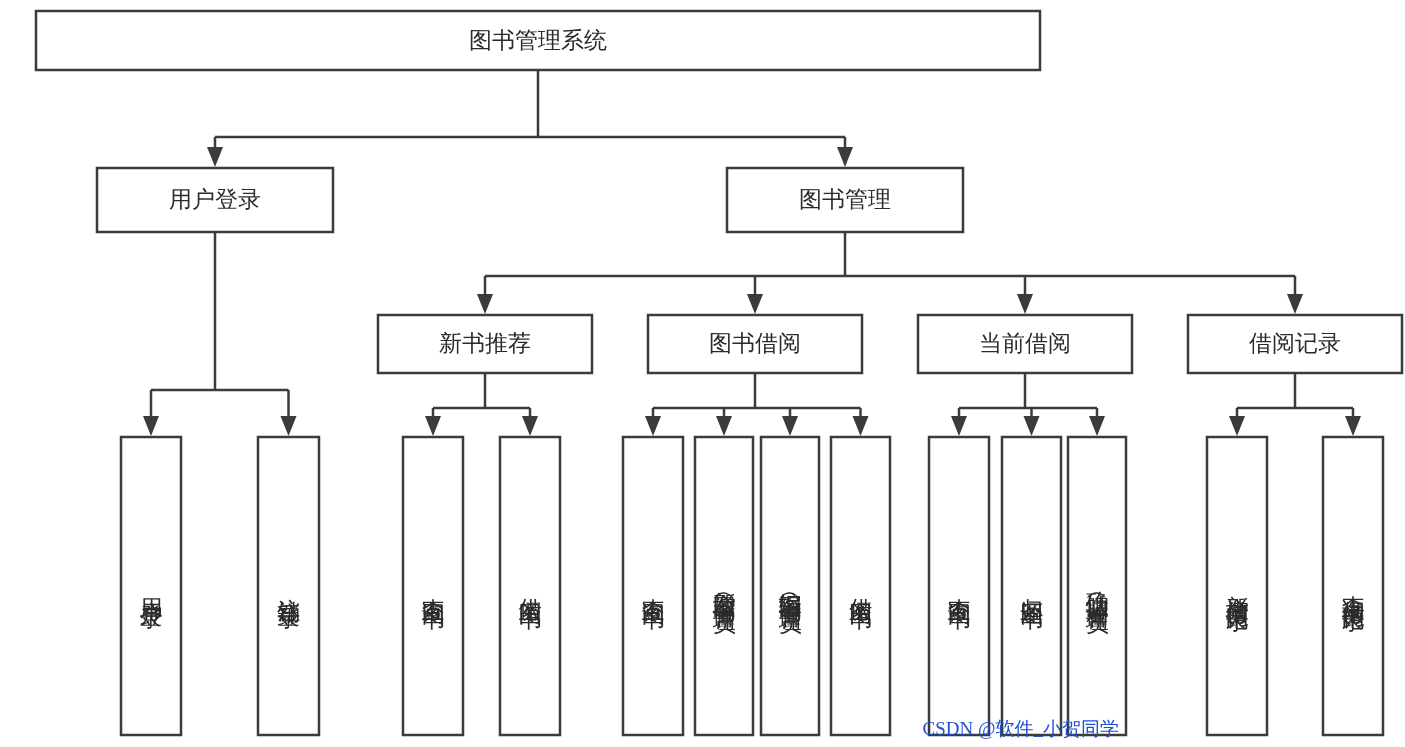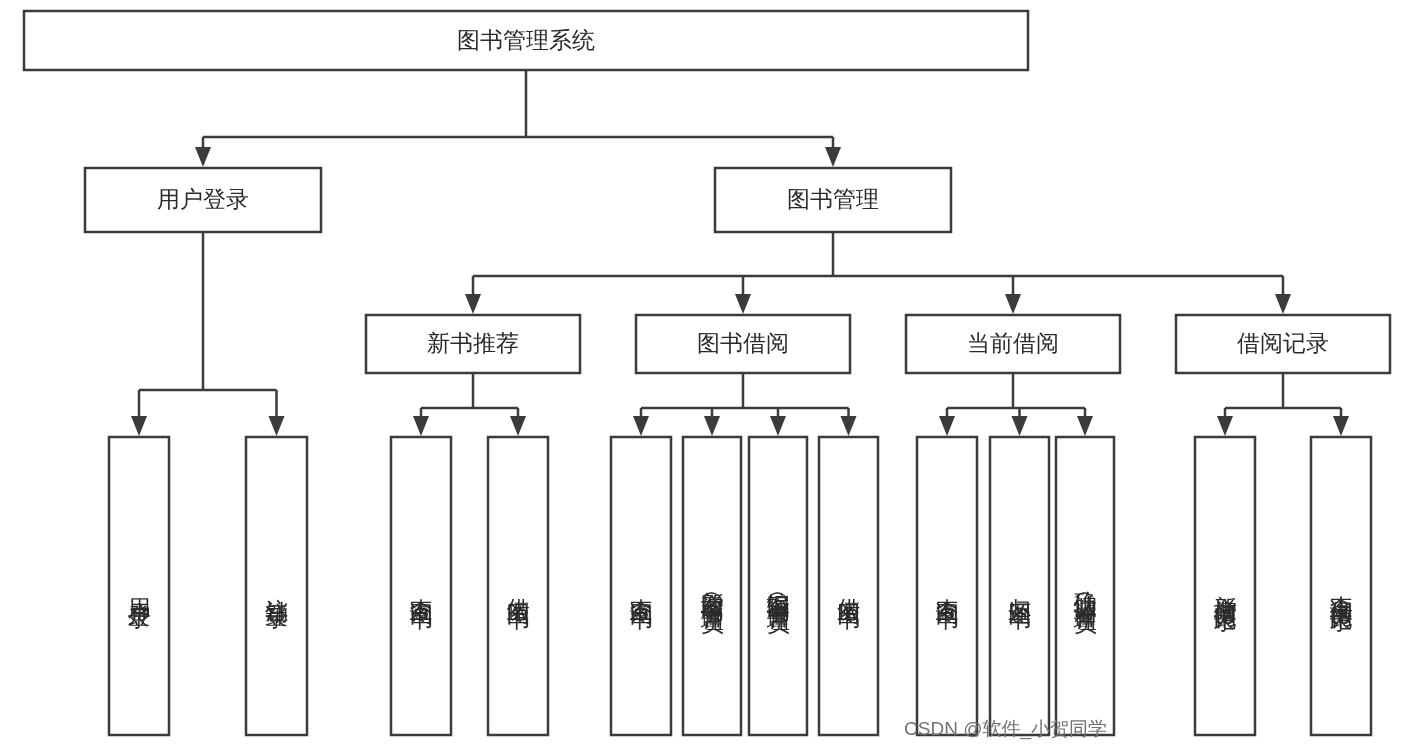--- a/index.html
+++ b/index.html
@@ -9,21 +9,21 @@
   }
   body {
     width: 1405px;
     height: 747px;
     font-family: "Liberation Sans", "DejaVu Sans", sans-serif;
     overflow: hidden;
     position: relative;
   }
   #diagram-root {
     position: absolute;
-    left: 4px;
+    left: 16px;
     top: 0;
     width: 1115px;
     height: 747px;
   }
   svg.diagram {
     display: block;
     width: 1405px;
     height: 747px;
   }
   .node-box {
@@ -62,23 +62,23 @@
     align-items: center;
     justify-content: center;
     text-align: center;
     white-space: nowrap;
     pointer-events: none;
   }
   .watermark {
     position: absolute;
     right: 12px;
     bottom: 5px;
-    font-family: Liberation Sans, sans-serif;
+    font-family: Liberation Serif, serif;
     font-size: 19px;
-    color: #737373;
+    color: #1d4ed8;
     white-space: nowrap;
   }
 </style>
 </head>
 <body>
 
 <div id="diagram-root">
 
   <svg class="diagram" viewBox="0 0 1405 747">
     <defs>

